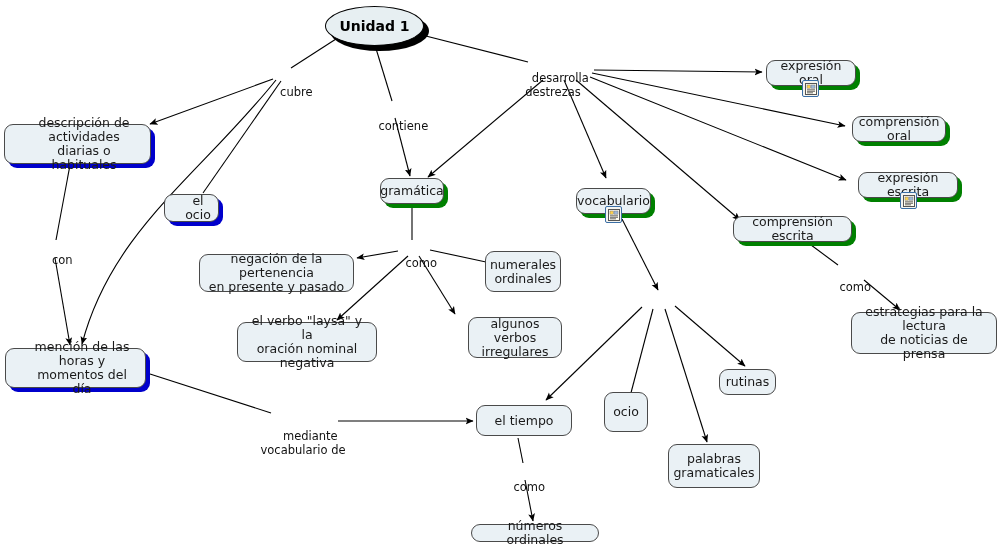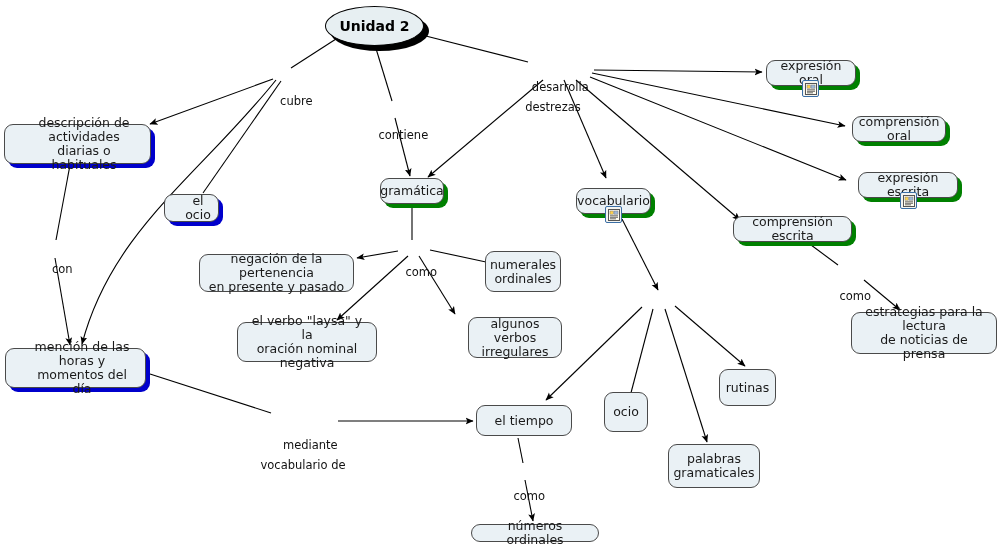--- a/index.html
+++ b/index.html
@@ -15,21 +15,21 @@
   .node.blue{box-shadow:4px 4px 0 0 #0000cc;padding-left:20px;}
   .node.green{box-shadow:4px 4px 0 0 #008000;}
   .node.plain{box-shadow:none;}
 
   .root{position:absolute;box-sizing:border-box;
         display:flex;align-items:center;justify-content:center;text-align:center;
         background:#e7eff2;border:1.4px solid #000;border-radius:50%;
         font-weight:bold;font-size:14px;color:#000;
         box-shadow:5px 5px 0 0 #000;}
 
-  .linklabel{position:absolute;font-size:11.5px;line-height:20px;color:#111;
+  .linklabel{position:absolute;font-size:11.5px;line-height:14px;color:#111;
              text-align:center;white-space:pre;transform:translateX(-50%);}
 
   .resicon{position:absolute;width:17px;height:17px;box-sizing:border-box;
            border:1.5px solid #3a6ea5;background:#f4f4f0;border-radius:2px;
            display:flex;align-items:center;justify-content:center;}
   .resicon svg{display:block;}
 </style>
 </head>
 <body>
 
@@ -101,21 +101,21 @@
 
       <path d="M338,421 L473,421" marker-end="url(#ah)"></path>
 
       <path d="M518,438 L523,463"></path>
 
       <path d="M525,480 L533,521" marker-end="url(#ah)"></path>
     </g>
   </svg>
 
   <div class="root" style="left:325px;top:6px;width:99px;height:40px;">
-    <span>Unidad 2</span>
+    <span>Unidad 1</span>
   </div>
 
   <div class="node blue" style="left:4px;top:124px;width:147px;height:40px;white-space:pre-line;">
     <span>descripción de actividades
 diarias o habituales</span>
   </div>
 
   <div class="node blue" style="left:164px;top:194px;width:55px;height:28px;">
     <span>el ocio</span>
   </div>
@@ -210,21 +210,21 @@
 
   <div class="node plain" style="left:604px;top:392px;width:44px;height:40px;">
     <span>ocio</span>
   </div>
 
   <div class="node plain" style="left:668px;top:444px;width:92px;height:44px;white-space:pre-line;">
     <span>palabras
 gramaticales</span>
   </div>
 
-  <div class="node plain" style="left:719px;top:369px;width:57px;height:37px;">
+  <div class="node plain" style="left:719px;top:369px;width:57px;height:26px;">
     <span>rutinas</span>
   </div>
 
   <div class="node plain" style="left:471px;top:524px;width:128px;height:18px;">
     <span>números ordinales</span>
   </div>
 
   <div class="linklabel" style="left:289px;top:71px;">
     <span>cubre</span>
   </div>

